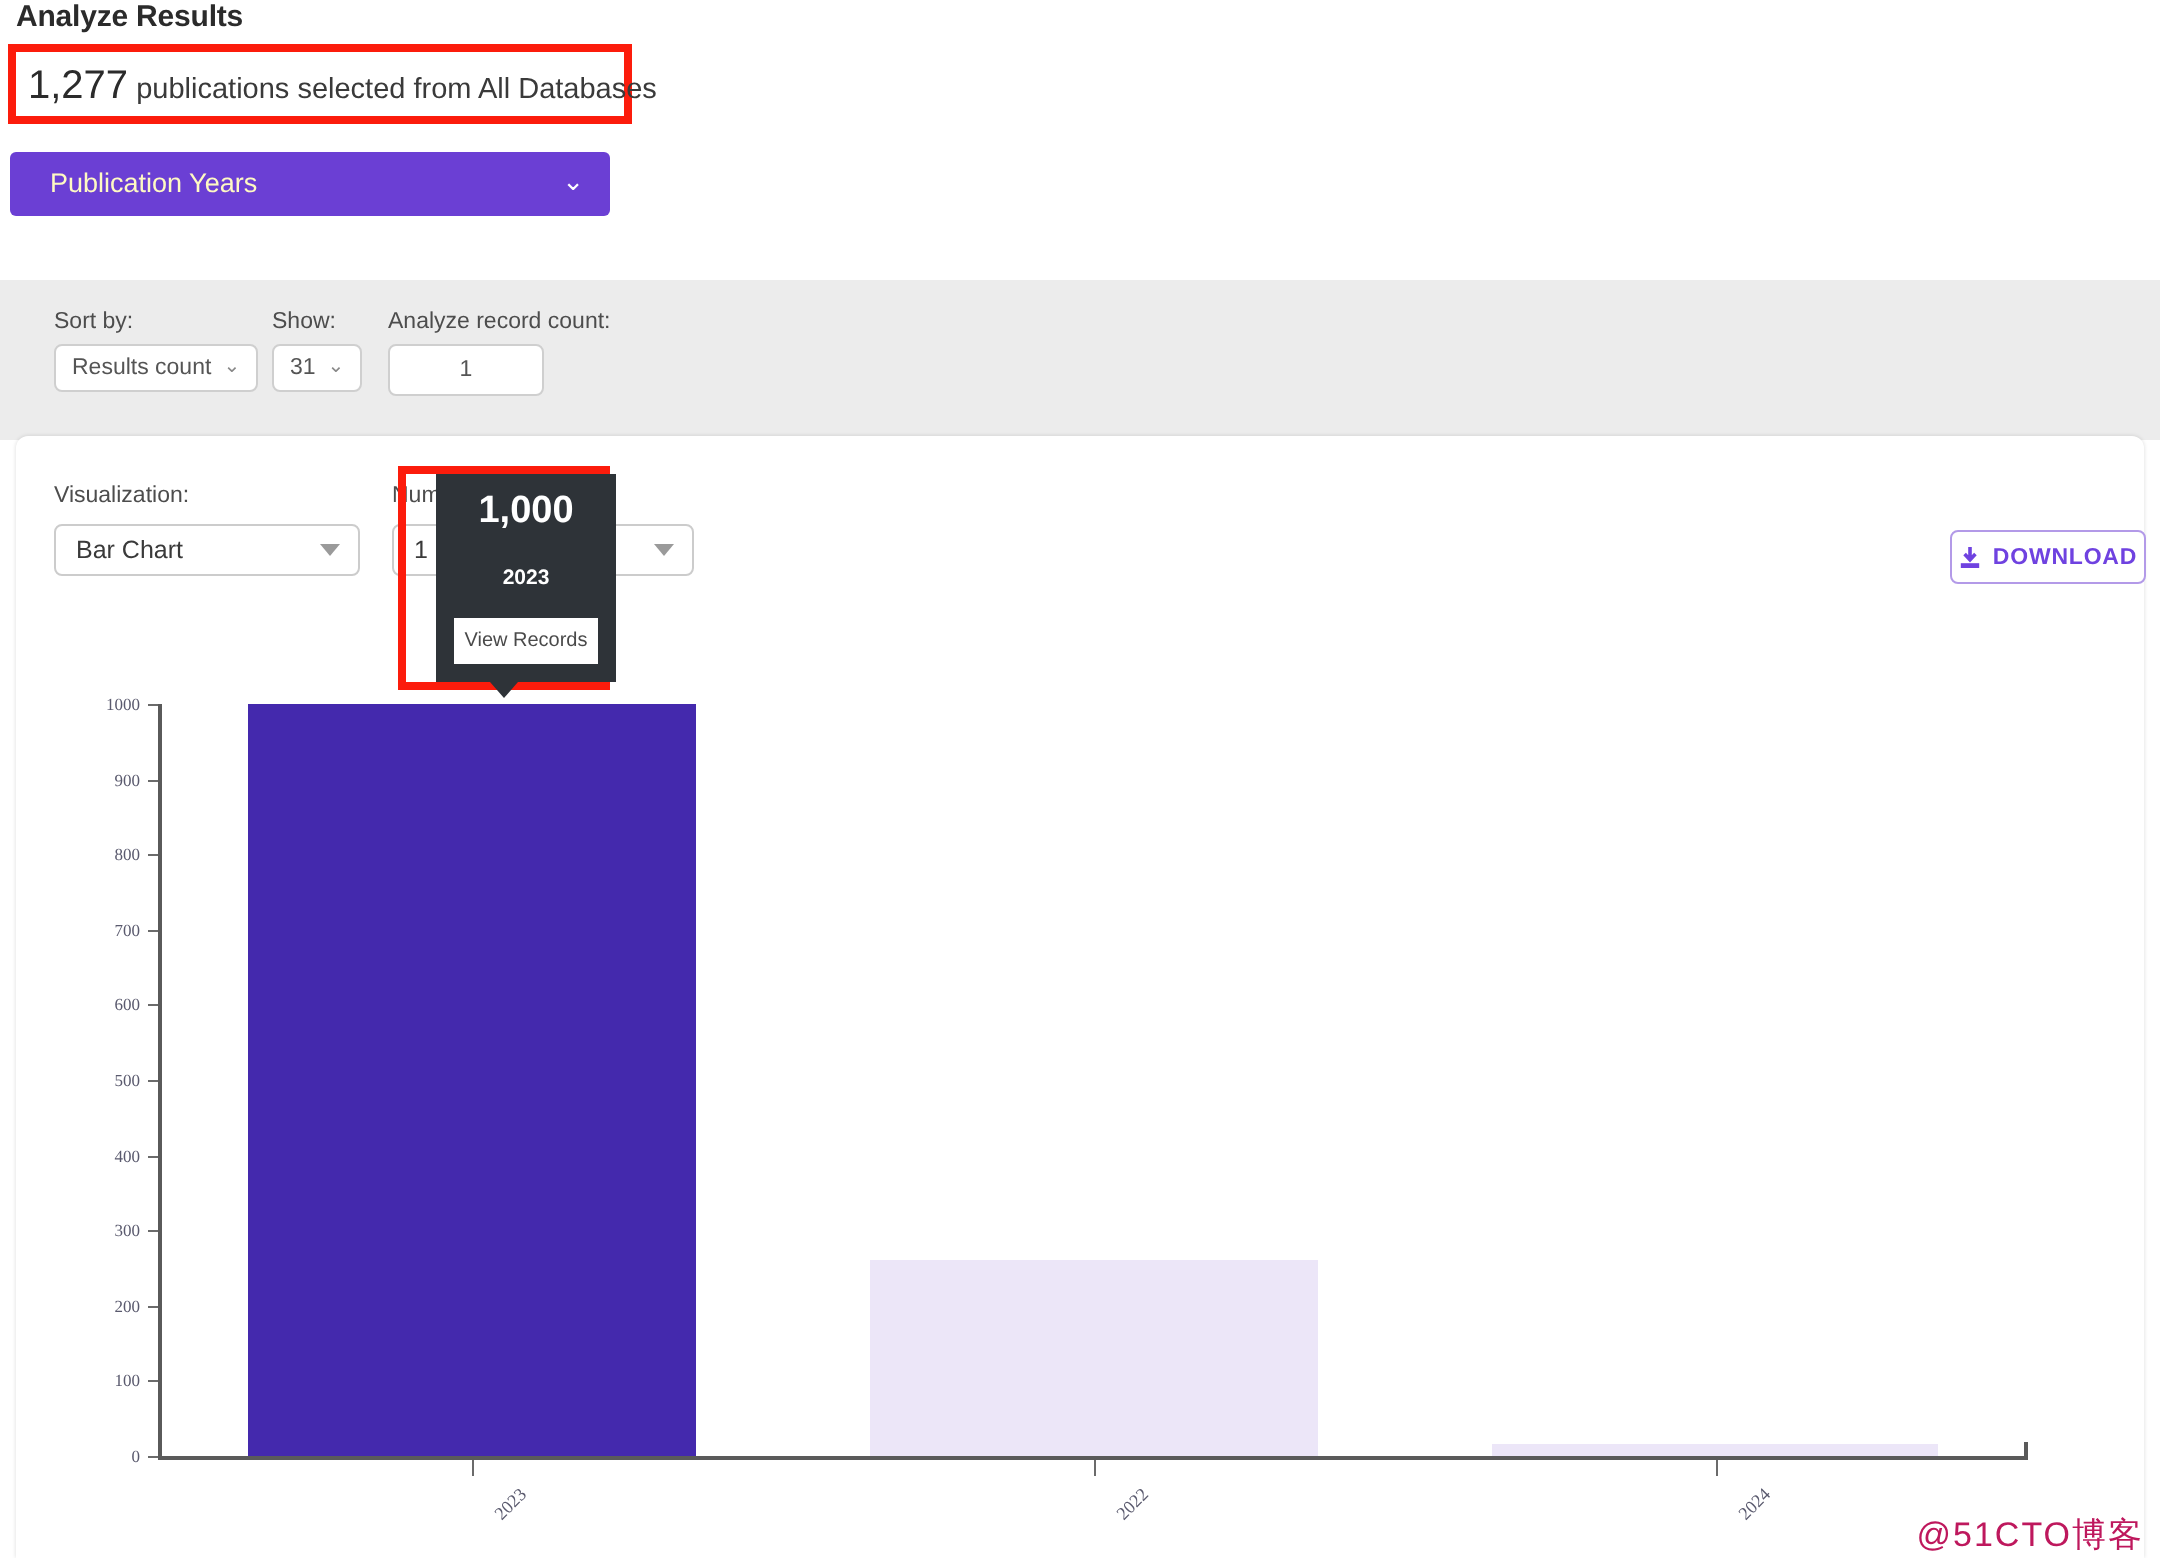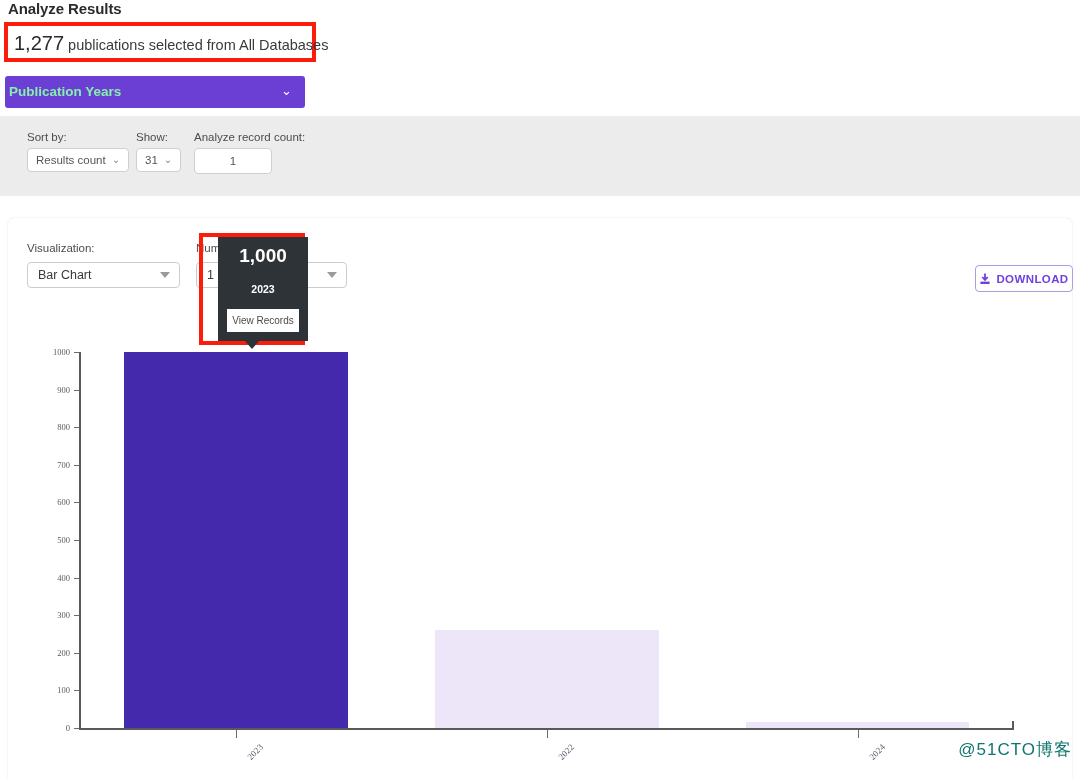--- a/index.html
+++ b/index.html
@@ -56,39 +56,39 @@
     left: 5px;
     top: 76px;
     width: 300px;
     height: 32px;
     background: #6b3fd4;
     border-radius: 3px;
     box-sizing: border-box;
   }
   .accordion-label {
     position: absolute;
-    left: 4px;
+    left: 20px;
     top: 8px;
-    color: #86efac;
+    color: #fef9c3;
     font-size: 13.5px;
-    font-weight: bold;
+    font-weight: normal;
   }
   .accordion-chev {
     position: absolute;
     right: 13px;
     top: 7px;
     color: #ffffff;
     font-size: 13px;
   }
 
   
   .filter-strip {
     position: absolute;
     left: 0;
-    top: 116px;
+    top: 140px;
     width: 1080px;
     height: 80px;
     background: #ececec;
   }
   .f-group { position: absolute; }
   .f-label {
     font-size: 11.5px;
     color: #4d4d4d;
     display: block;
     margin-bottom: 5px;
@@ -306,23 +306,23 @@
     color: #5a5a6e;
     font-family: "Liberation Serif", serif;
     transform: rotate(-45deg);
     transform-origin: right top;
     white-space: nowrap;
   }
 
   .watermark {
     position: absolute;
     right: 8px;
-    bottom: 18px;
+    bottom: 0;
     font-size: 17px;
-    color: #0f766e;
+    color: #be185d;
     letter-spacing: 1px;
     z-index: 60;
   }
 </style>
 </head>
 <body>
 
 <div class="page-title">Analyze Results</div>
 
 <div class="count-wrap">

